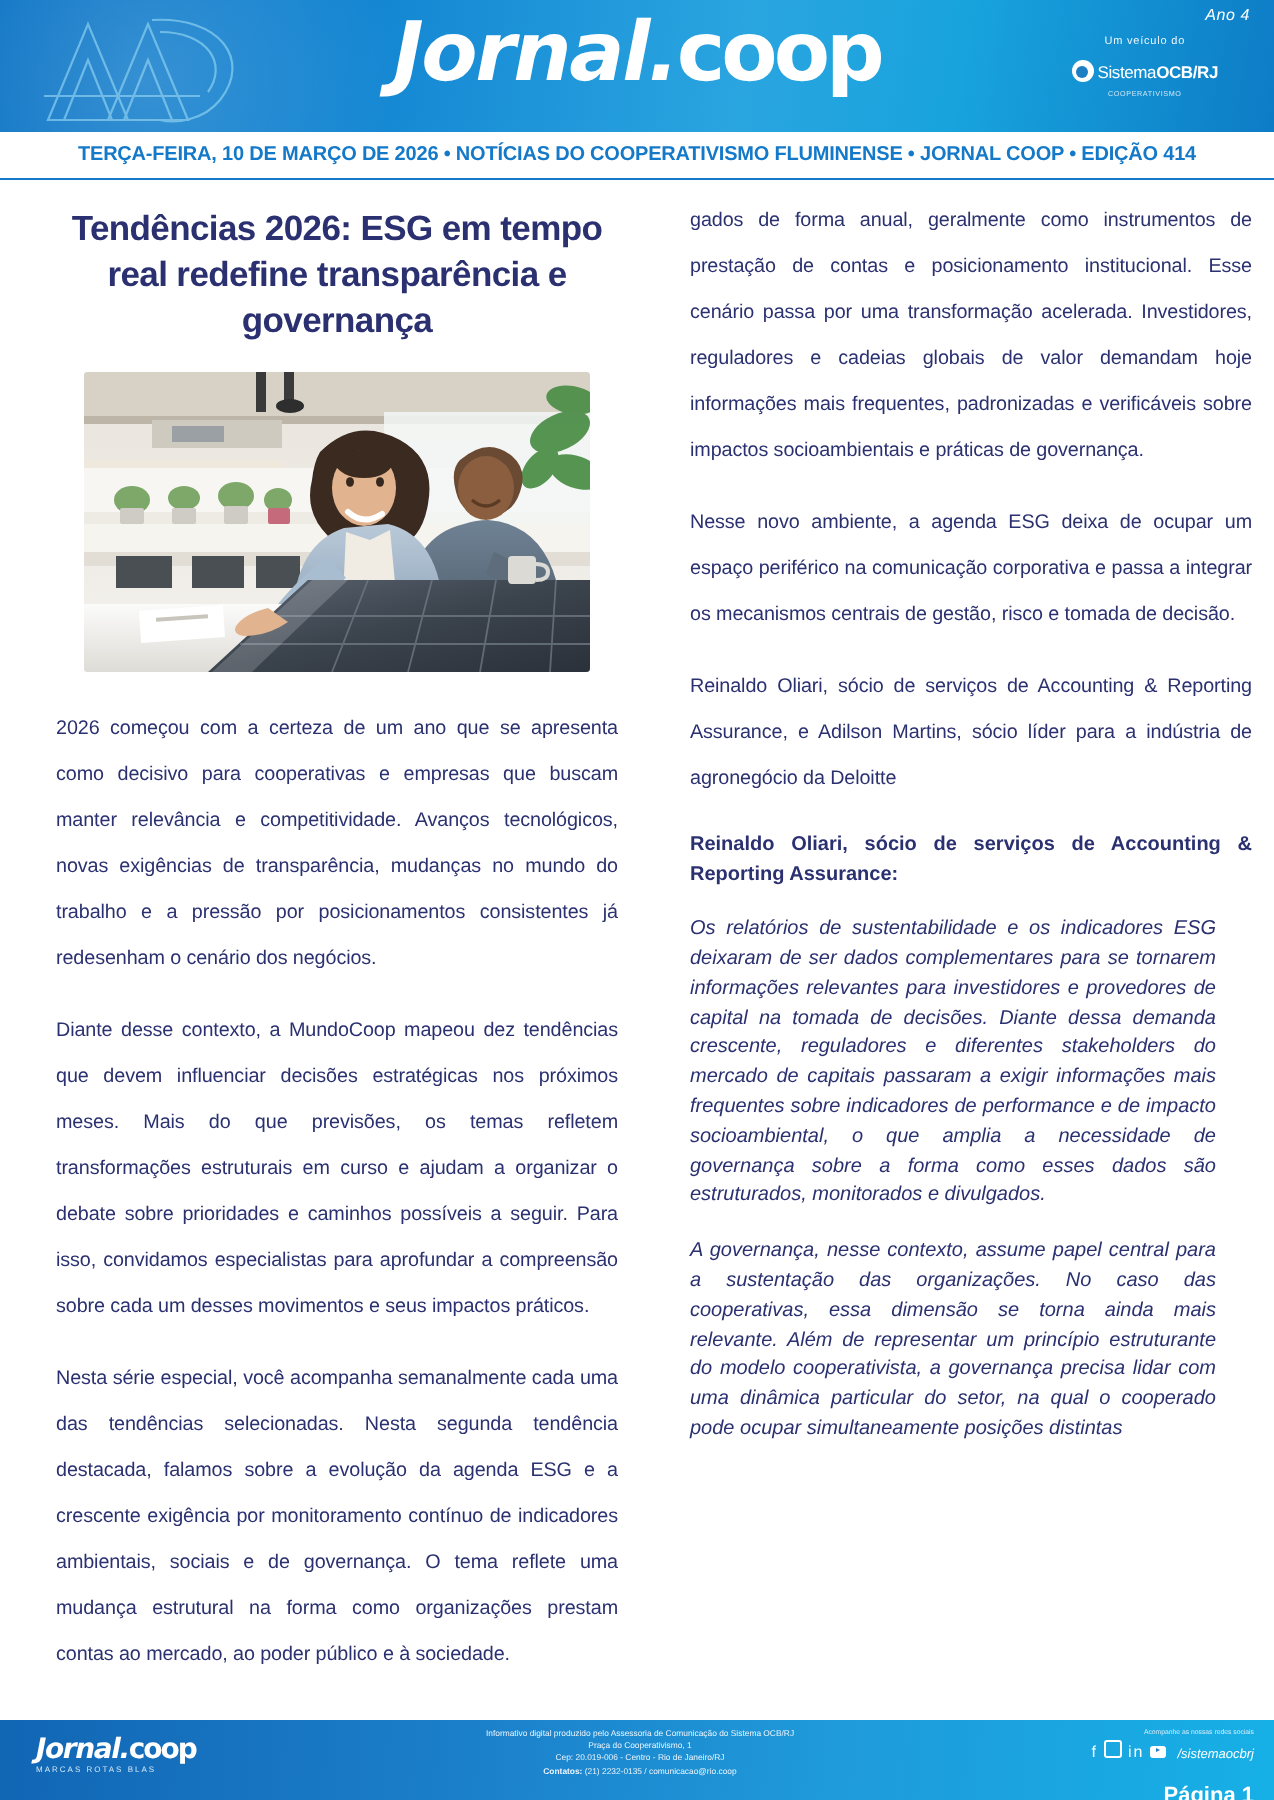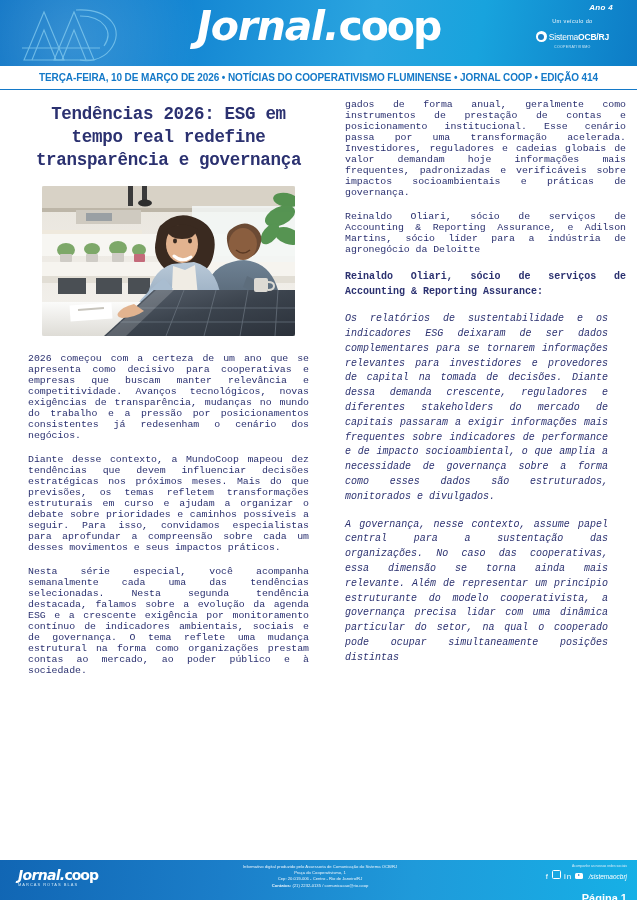--- a/index.html
+++ b/index.html
@@ -32,22 +32,22 @@
     font-size:41px;font-weight:bold;font-style:italic;color:#fff;
     letter-spacing:-1.2px;line-height:44px;
     font-family:"DejaVu Sans","Liberation Sans",sans-serif;
   }
   .mh-logo .coop{font-style:normal;letter-spacing:-2px;}
   .mh-tag{
     font-size:8.5px;font-style:italic;color:#ffffff;opacity:.95;
     margin-top:-4px;letter-spacing:.2px;
   }
   .mh-ano{
-    position:absolute;right:24px;top:3px;color:#fff;
-    font-size:8px;font-weight:bold;font-style:italic;letter-spacing:.3px;
+    position:absolute;right:12px;top:3px;color:#fff;
+    font-size:8px;font-weight:normal;font-style:italic;letter-spacing:.3px;
   }
   .mh-ocb{
     position:absolute;right:28px;top:18px;text-align:center;color:#fff;
   }
   .mh-ocb .pre{font-size:5.5px;letter-spacing:.4px;opacity:.92;display:block;margin-bottom:2px;}
   .mh-ocb .brand{font-size:8.5px;font-weight:bold;letter-spacing:-.2px;white-space:nowrap;}
   .mh-ocb .brand .thin{font-weight:normal;text-align:right;}
   .mh-ocb .sub{font-size:3.6px;letter-spacing:.3px;opacity:.8;display:block;margin-top:1px;}
   .ocb-badge{
     display:inline-block;width:11px;height:11px;border-radius:50%;
@@ -63,41 +63,41 @@
     display:flex;align-items:center;justify-content:center;
     border-bottom:1.5px solid #1479c8;
   }
   .datebar span{
     color:#1479c8;font-size:10px;font-weight:bold;letter-spacing:-.1px;
     white-space:nowrap;
   }
   
   .page{
     position:absolute;top:91px;left:0;width:637px;height:769px;
-    padding:0;box-sizing:border-box;font-family:Liberation Mono, monospace;
+    padding:0;box-sizing:border-box;
   }
   .col{
     position:absolute;top:0;width:281px;
   }
   .col-left{left:28px;}
   .col-right{left:345px;}
   h1.headline{
     margin:12px 0 0 0;text-align:center;
     font-size:17.5px;line-height:23px;font-weight:bold;
     color:#2b3170;letter-spacing:-.3px;
   }
   .photo{
     margin:14px 0 0 14px;width:253px;height:150px;
     border-radius:2px;overflow:hidden;position:relative;
     background:#cfd6d8;
   }
   .photo svg{display:block;width:253px;height:150px;}
   p.body{
     margin:13px 0 0 0;
-    font-size:9.9px;line-height:11px;
+    font-size:9.9px;line-height:23px;
     text-align:justify;color:#2b3170;
     letter-spacing:-.05px;
   }
   p.body.first{margin-top:17px;}
   p.sub{
     margin:15px 0 0 0;font-size:10px;line-height:14.6px;
     font-weight:bold;color:#2b3170;text-align:justify;
   }
   p.quote{
     margin:13px 18px 0 0;font-size:10px;line-height:14.8px;
@@ -302,20 +302,21 @@
       </svg>
     </div>
 
     <p class="body first">2026 começou com a certeza de um ano que se apresenta como decisivo para cooperativas e empresas que buscam manter relevância e competitividade. Avanços tecnológicos, novas exigências de transparência, mudanças no mundo do trabalho e a pressão por posicionamentos consistentes já redesenham o cenário dos negócios.</p>
     <p class="body">Diante desse contexto, a MundoCoop mapeou dez tendências que devem influenciar decisões estratégicas nos próximos meses. Mais do que previsões, os temas refletem transformações estruturais em curso e ajudam a organizar o debate sobre prioridades e caminhos possíveis a seguir. Para isso, convidamos especialistas para aprofundar a compreensão sobre cada um desses movimentos e seus impactos práticos.</p>
     <p class="body">Nesta série especial, você acompanha semanalmente cada uma das tendências selecionadas. Nesta segunda tendência destacada, falamos sobre a evolução da agenda ESG e a crescente exigência por monitoramento contínuo de indicadores ambientais, sociais e de governança. O tema reflete uma mudança estrutural na forma como organizações prestam contas ao mercado, ao poder público e à sociedade.</p>
   </div>
 
   <div class="col col-right">
     <p class="body" style="margin-top:8px">gados de forma anual, geralmente como instrumentos de prestação de contas e posicionamento institucional. Esse cenário passa por uma transformação acelerada. Investidores, reguladores e cadeias globais de valor demandam hoje informações mais frequentes, padronizadas e verificáveis sobre impactos socioambientais e práticas de governança.</p>
+    <p class="body">Nesse novo ambiente, a agenda ESG deixa de ocupar um espaço periférico na comunicação corporativa e passa a integrar os mecanismos centrais de gestão, risco e tomada de decisão.</p>
     <p class="body">Reinaldo Oliari, sócio de serviços de Accounting &amp; Reporting Assurance, e Adilson Martins, sócio líder para a indústria de agronegócio da Deloitte</p>
     <p class="sub">Reinaldo Oliari, sócio de serviços de Accounting &amp; Reporting Assurance:</p>
     <p class="quote">Os relatórios de sustentabilidade e os indicadores ESG deixaram de ser dados complementares para se tornarem informações relevantes para investidores e provedores de capital na tomada de decisões. Diante dessa demanda crescente, reguladores e diferentes stakeholders do mercado de capitais passaram a exigir informações mais frequentes sobre indicadores de performance e de impacto socioambiental, o que amplia a necessidade de governança sobre a forma como esses dados são estruturados, monitorados e divulgados.</p>
     <p class="quote">A governança, nesse contexto, assume papel central para a sustentação das organizações. No caso das cooperativas, essa dimensão se torna ainda mais relevante. Além de representar um princípio estruturante do modelo cooperativista, a governança precisa lidar com uma dinâmica particular do setor, na qual o cooperado pode ocupar simultaneamente posições distintas</p>
   </div>
 
 </div>
 
 <div class="footer">
   <div class="ft-logo">

